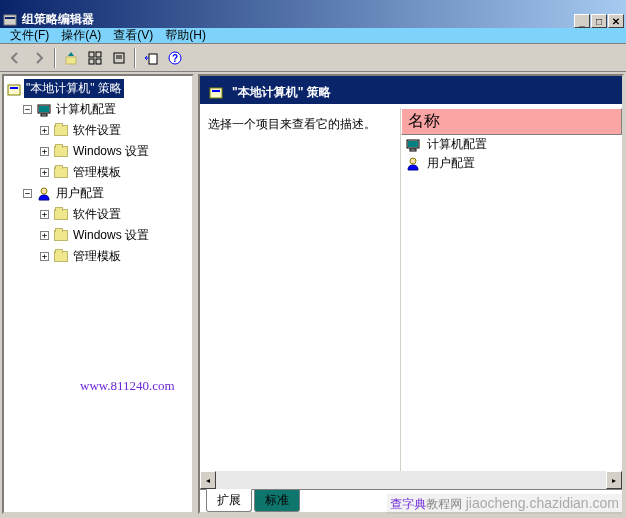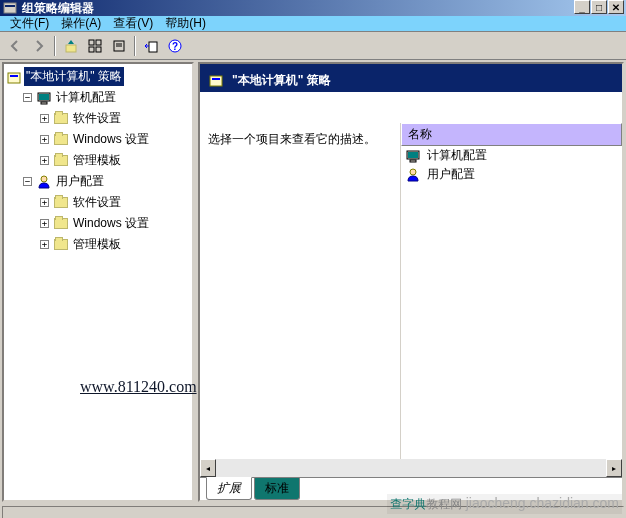--- a/index.html
+++ b/index.html
@@ -6,23 +6,23 @@
     body {
       font-family: "SimSun", "宋体", Tahoma, sans-serif;
       font-size: 12px;
       background: #d4d0c8;
       width: 626px;
       height: 518px;
       overflow: hidden;
     }
     .titlebar {
       background: linear-gradient(to right, #0a246a, #a6caf0);
-      height: 16px;
-      display: flex;
-      align-items: flex-start;
+      height: 28px;
+      display: flex;
+      align-items: flex-end;
       color: white;
       padding: 0 2px;
     }
     .titlebar-icon {
       width: 16px;
       height: 16px;
       margin-right: 4px;
     }
     .titlebar-text {
       flex: 1;
@@ -163,37 +163,36 @@
       align-items: center;
       color: white;
       font-weight: bold;
       padding-left: 8px;
       gap: 6px;
     }
     .content-body {
       flex: 1;
       display: flex;
       overflow: hidden;
-      margin-top: 27px;
     }
     .content-left {
       width: 200px;
       padding: 8px;
       font-size: 12px;
     }
     .content-right {
       flex: 1;
       border-left: 1px solid #d4d0c8;
     }
     .list-header {
-      background: #c4b5fd;
+      background: #fca5a5;
       border: 1px solid;
       border-color: #fff #808080 #808080 #fff;
       padding: 2px 6px;
-      font-size: 12px;
+      font-size: 16px;
     }
     .list-item {
       display: flex;
       align-items: center;
       padding: 1px 4px;
       gap: 4px;
     }
     .tabs {
       display: flex;
       padding-left: 6px;
@@ -206,46 +205,44 @@
       border-top: none;
       border-radius: 0 0 3px 3px;
       margin-right: 2px;
       cursor: pointer;
       font-size: 12px;
     }
     .tab.active {
       background: white;
       border-top: 1px solid white;
       margin-top: -1px;
-      font-style: italic;
     }
     .statusbar {
       height: 20px;
       border: 1px inset #d4d0c8;
       margin: 2px;
     }
     .watermark {
       position: absolute;
       left: 80px;
       top: 378px;
-      color: #0f172a;
+      color: #6d28d9;
       font-family: "SimSun";
-      font-size: 16px;
-      text-decoration: underline;
+      font-size: 13px;
     }
     .watermark2 {
       position: absolute;
       right: 4px;
       bottom: 4px;
       color: #888;
       font-size: 12px;
       background: rgba(0,0,0,0.05);
       padding: 1px 3px;
     }
-    .watermark2 .hl { color: #0f766e; }
+    .watermark2 .hl { color: #6d28d9; }
     .scroll-btn {
       width: 16px;
       height: 18px;
       background: #d4d0c8;
       border: 1px solid;
       border-color: #fff #404040 #404040 #fff;
       font-size: 8px;
       display: flex;
       align-items: center;
       justify-content: center;

